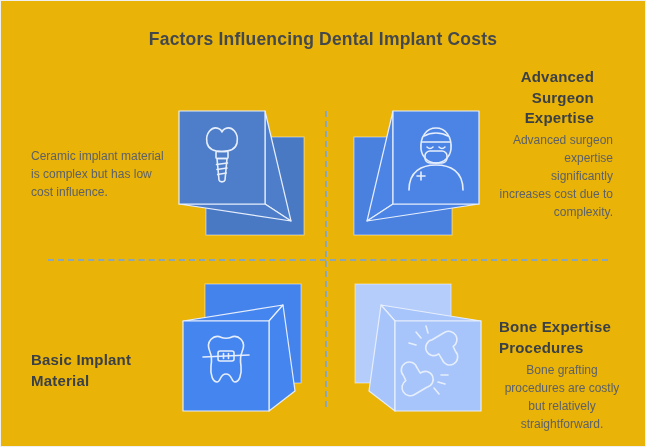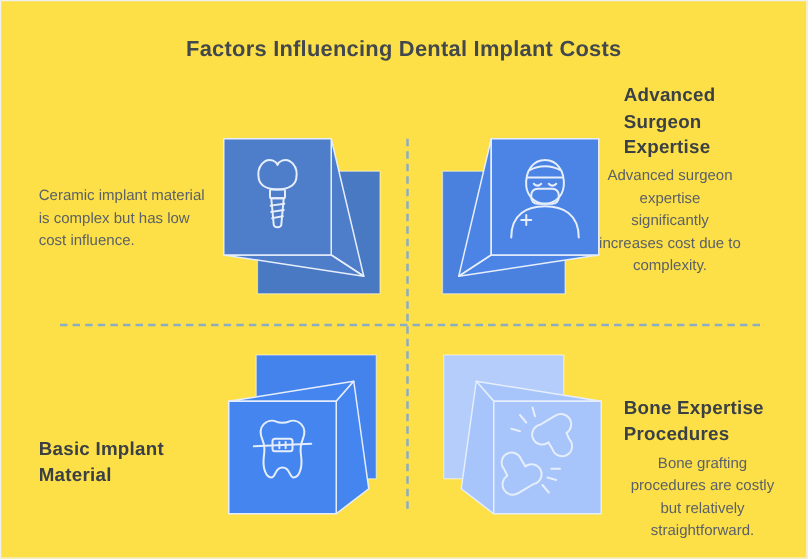--- a/index.html
+++ b/index.html
@@ -1,17 +1,17 @@
 <!DOCTYPE html>
 <html><head>
 <meta charset="utf-8">
 <style>
   html,body{margin:0;padding:0;background:#fff;}
   .canvas{
-    position:relative;width:646px;height:447px;background:#fde047;
+    position:relative;width:646px;height:447px;background:#eab308;
     font-family:"Liberation Sans",sans-serif;overflow:hidden;
     border:1px solid #f0f0f0;box-sizing:border-box;
   }
   .title{
     position:absolute;left:0;right:0;top:28px;text-align:center;
     font-size:17.5px;font-weight:700;color:#43484d;letter-spacing:.2px;
   }
   .divider-v{
     position:absolute;left:324px;top:110px;height:296px;width:0;
     border-left:2px dashed #79a4da;opacity:.85;
@@ -22,22 +22,22 @@
   }
   .heading{
     position:absolute;font-size:15px;font-weight:700;line-height:1.38;
     color:#3a4045;letter-spacing:.2px;
   }
   .body-text{
     position:absolute;font-size:12px;line-height:1.5;color:#5c6167;
   }
   .h-tl{left:52px;top:76px;width:92px;text-align:center;}
   .b-tl{left:30px;top:146px;width:135px;}
-  .h-tr{left:498px;top:66px;width:95px;text-align:left;}
-  .b-tr{left:478px;top:130px;width:114px;text-align:center;}
+  .h-tr{left:498px;top:66px;width:95px;text-align:right;}
+  .b-tr{left:498px;top:130px;width:114px;text-align:right;}
   .h-bl{left:30px;top:316px;width:135px;margin-top:33px;}
   .b-bl{left:35px;top:362px;width:130px;text-align:right;}
   .h-br{left:498px;top:316px;width:122px;text-align:left;}
   .b-br{left:498px;top:360px;width:126px;text-align:center;}
   .cube{position:absolute;width:140px;height:145px;}
   .cube-tl{left:172px;top:98px;}
   .cube-tr{left:344px;top:98px;}
   .cube-bl{left:176px;top:278px;}
   .cube-br{left:346px;top:278px;}
   .ink{fill:none;stroke:#e6eefc;stroke-width:1.6;stroke-linecap:round;stroke-linejoin:round;}

